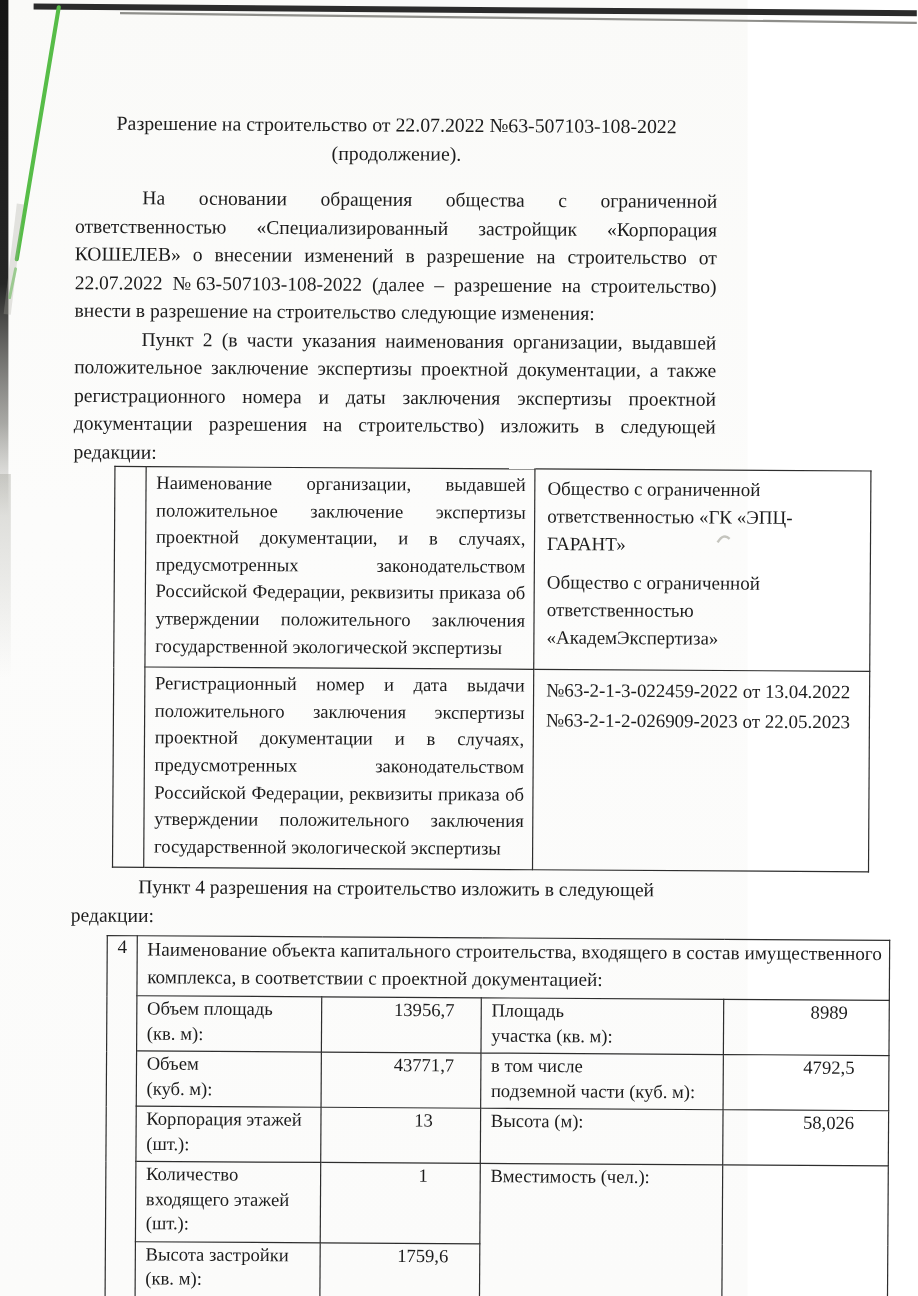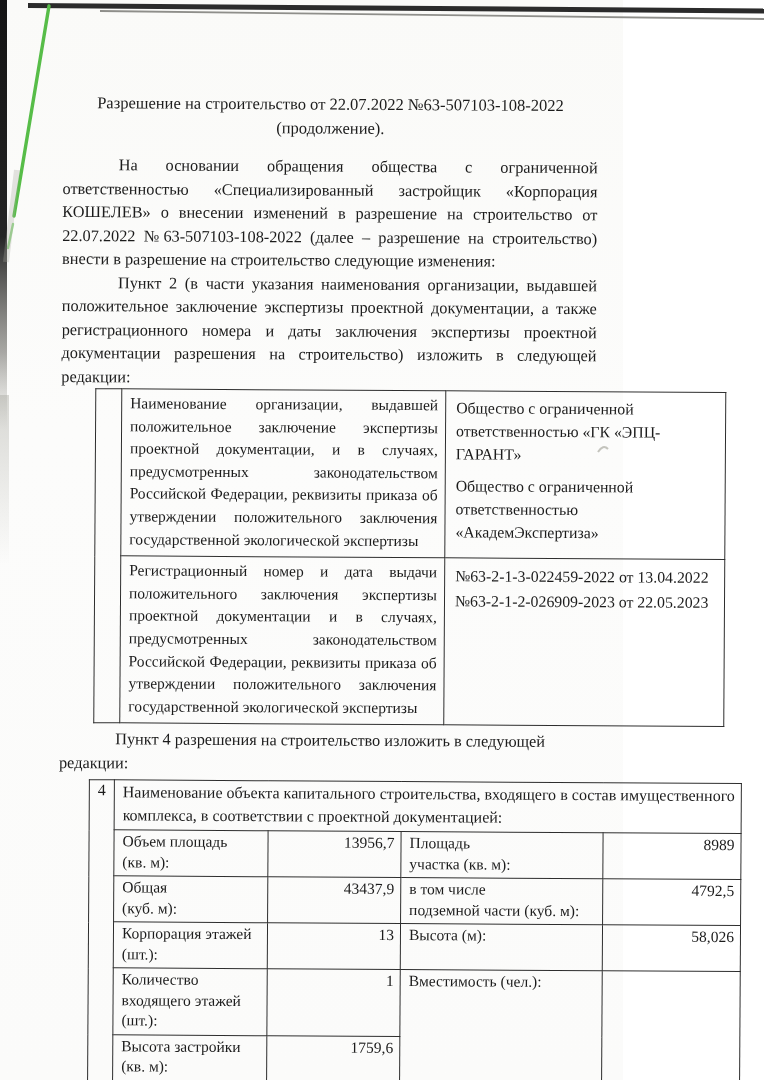--- a/index.html
+++ b/index.html
@@ -62,21 +62,21 @@
 
   .t2 {
     width: 652px;
     margin: 5px 0 0 30px;
     font-size: 15.5px;
   }
   .t2 td { padding: 1px 6px 3px 8px; }
   .t2 .num { text-align: center; padding: 1px 0; font-size: 16px; }
   .t2 .hdr { text-align: justify; line-height: 22.5px; font-size: 16px; }
   .t2 .lbl { white-space: pre-line; line-height: 20.5px; }
-  .t2 .val { text-align: right; line-height: 20.5px; padding-left: 44px; }
+  .t2 .val { text-align: center; line-height: 20.5px; padding-left: 44px; }
 </style>
 </head>
 <body>
 
 <div class="scan">
 
   <svg class="artifacts" width="765" height="1080" viewBox="0 0 765 1080" aria-hidden="true">
     <defs>
       <linearGradient id="gStrip" x1="0" y1="0" x2="0" y2="1">
         <stop offset="0" stop-color="#141414"></stop>
@@ -151,23 +151,23 @@
       </tr>
       <tr>
         <td class="lbl">Объем площадь
 (кв. м):</td>
         <td class="val">13956,7</td>
         <td class="lbl">Площадь
 участка (кв. м):</td>
         <td class="val">8989</td>
       </tr>
       <tr>
-        <td class="lbl">Общая
+        <td class="lbl">Объем
 (куб. м):</td>
-        <td class="val">43437,9</td>
+        <td class="val">43771,7</td>
         <td class="lbl">в том числе
 подземной части (куб. м):</td>
         <td class="val">4792,5</td>
       </tr>
       <tr>
         <td class="lbl">Корпорация этажей
 (шт.):</td>
         <td class="val">13</td>
         <td class="lbl">Высота (м):</td>
         <td class="val">58,026</td>

